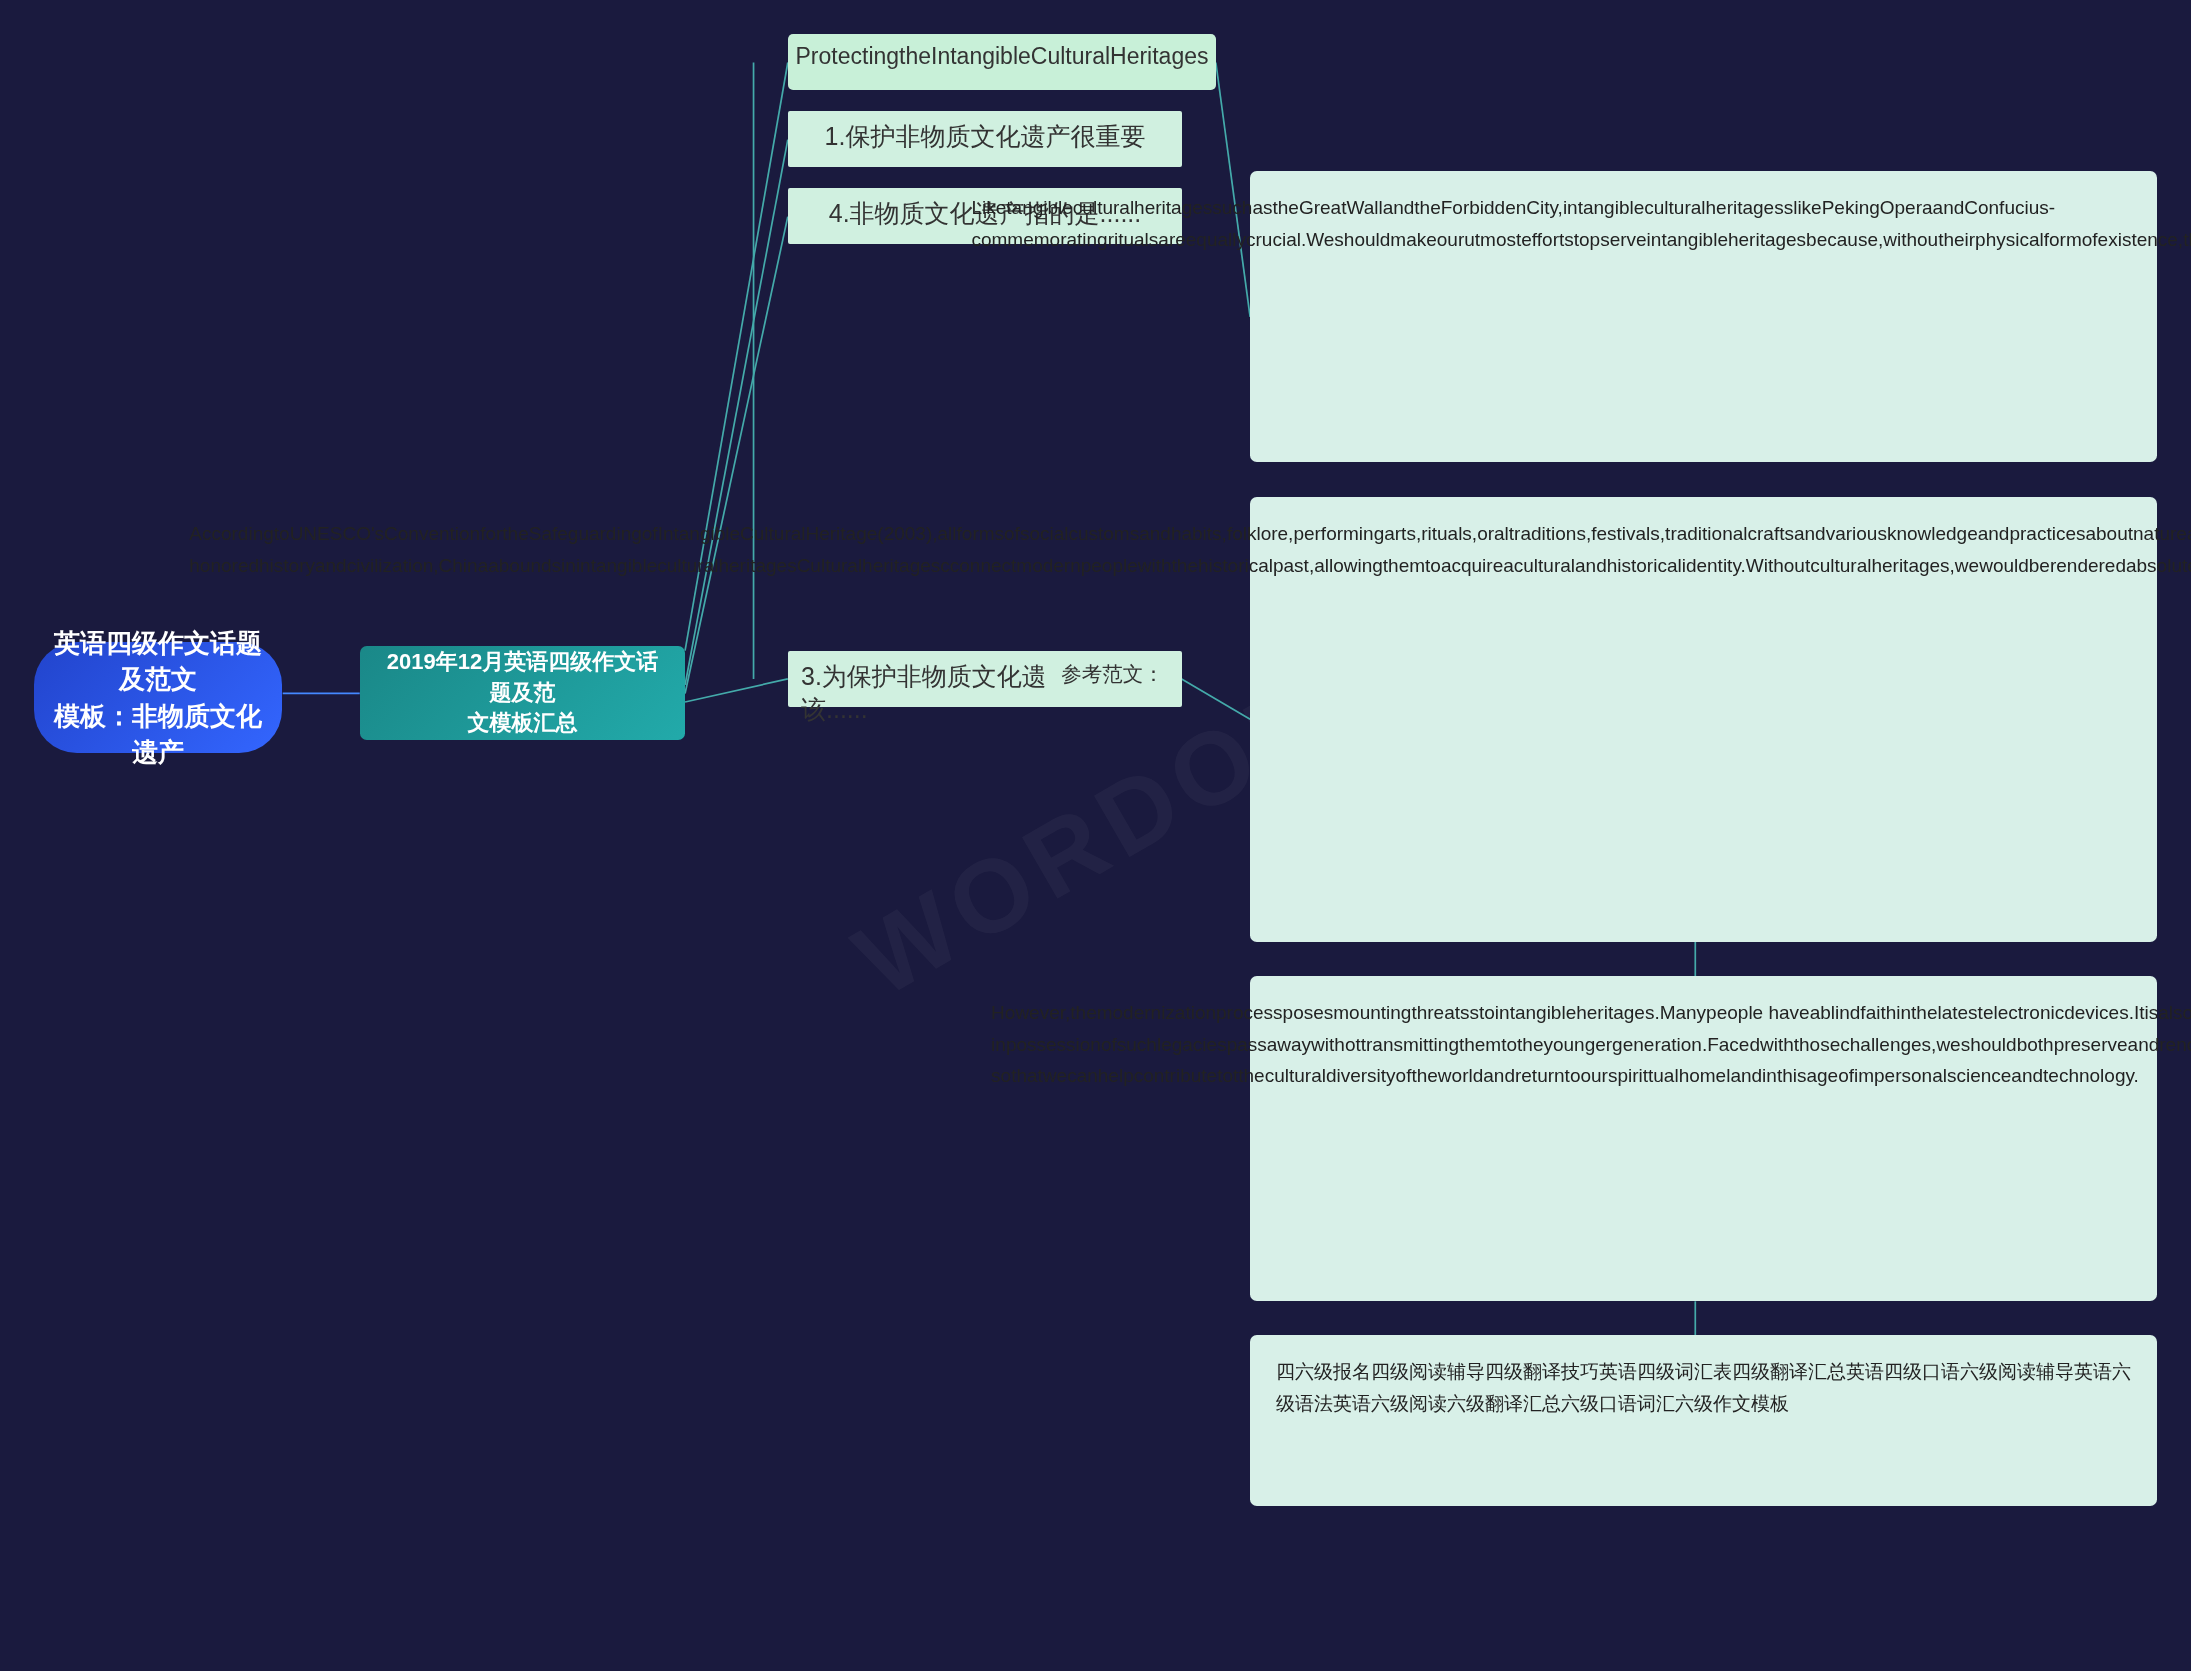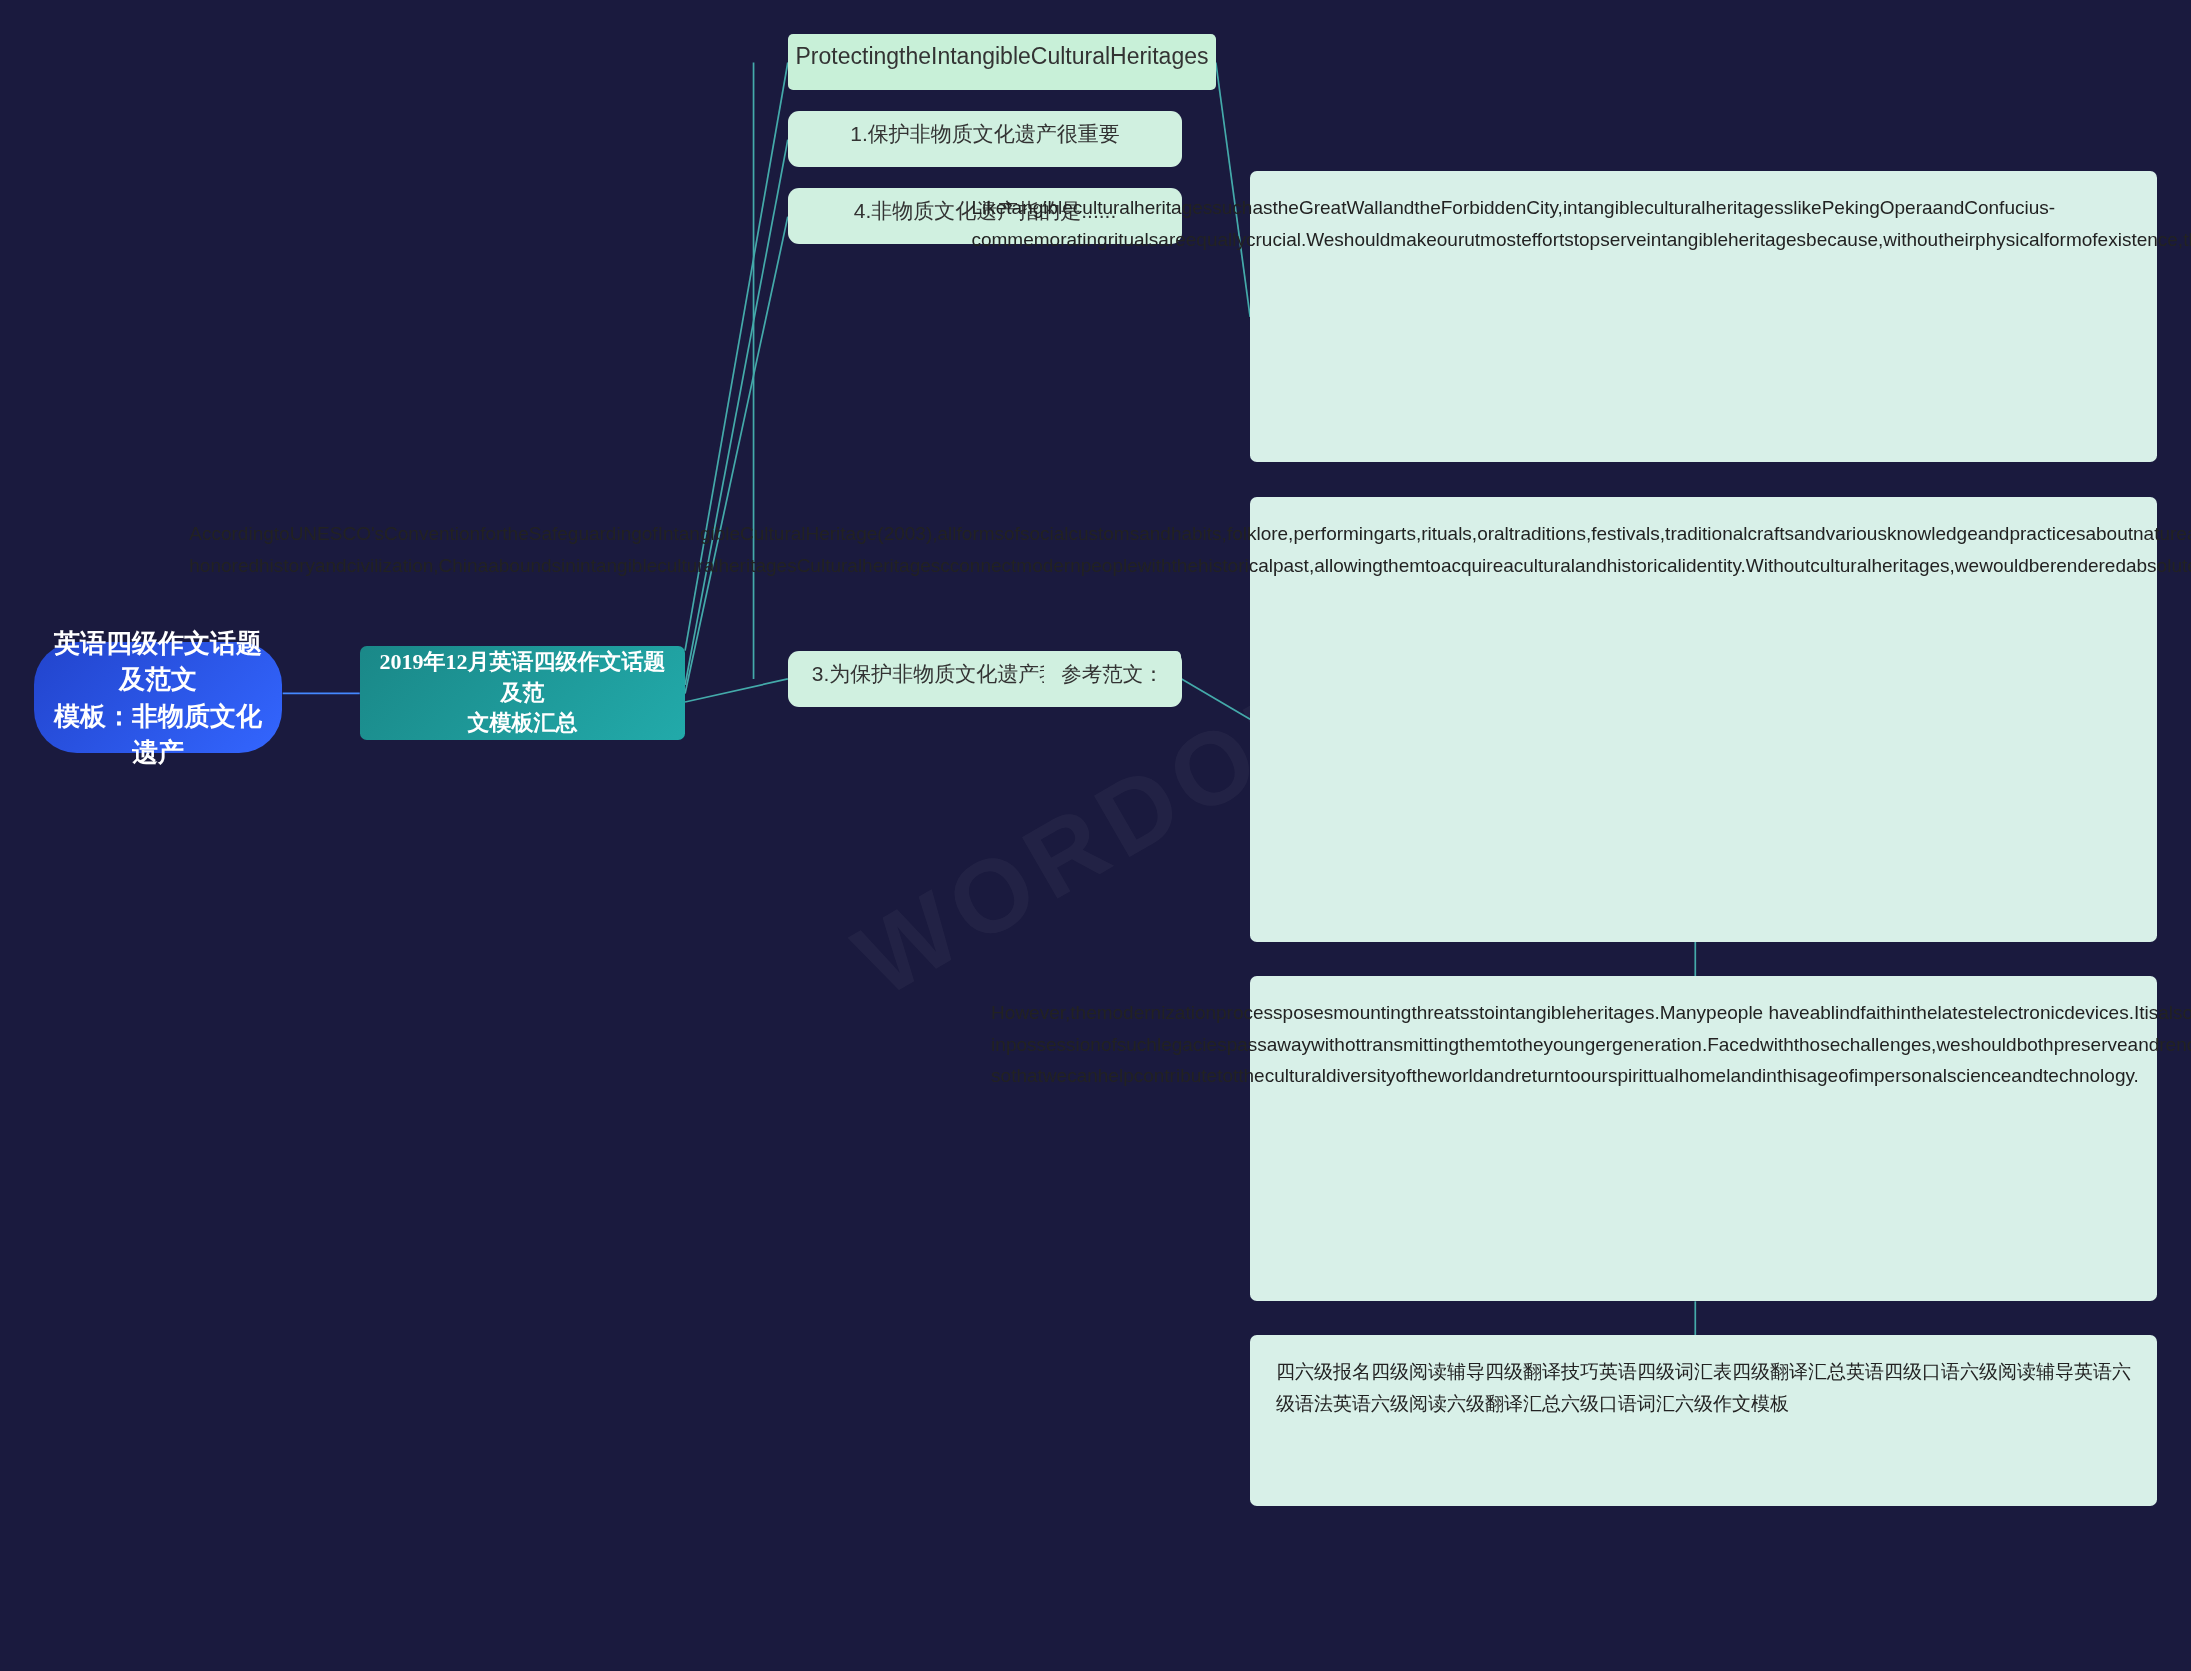--- a/index.html
+++ b/index.html
@@ -70,21 +70,20 @@
       top: 646px;
       width: 325px;
       height: 94px;
       background: linear-gradient(135deg, #1a8888, #22aaaa);
       border-radius: 6.8px;
       color: #ffffff;
       font-size: 22px;
       font-weight: bold;
       line-height: 1.4;
       padding: 19px 17px;
-      font-family: Liberation Serif, serif;
     }
 
     
     .node-title {
       left: 788px;
       top: 34px;
       width: 428px;
       height: 56px;
       background: #c8f0d8;
       border-radius: 5.1px;
@@ -94,23 +93,23 @@
       text-align: left;
       align-items: flex-start;
     }
 
     
     .node-branch {
       left: 788px;
       width: 394px;
       height: 56px;
       background: #d0f0e0;
-      border-radius: 11px;
+      border-radius: 2px;
       color: #333;
-      font-size: 21px;
+      font-size: 25px;
       padding: 8.6px 13px;
       text-align: left;
       align-items: flex-start;
     }
     .node-branch-1 { top: 111px; }
     .node-branch-2 { top: 188px; }
     .node-branch-3 { top: 651px; }
 
     
     .node-ref {

